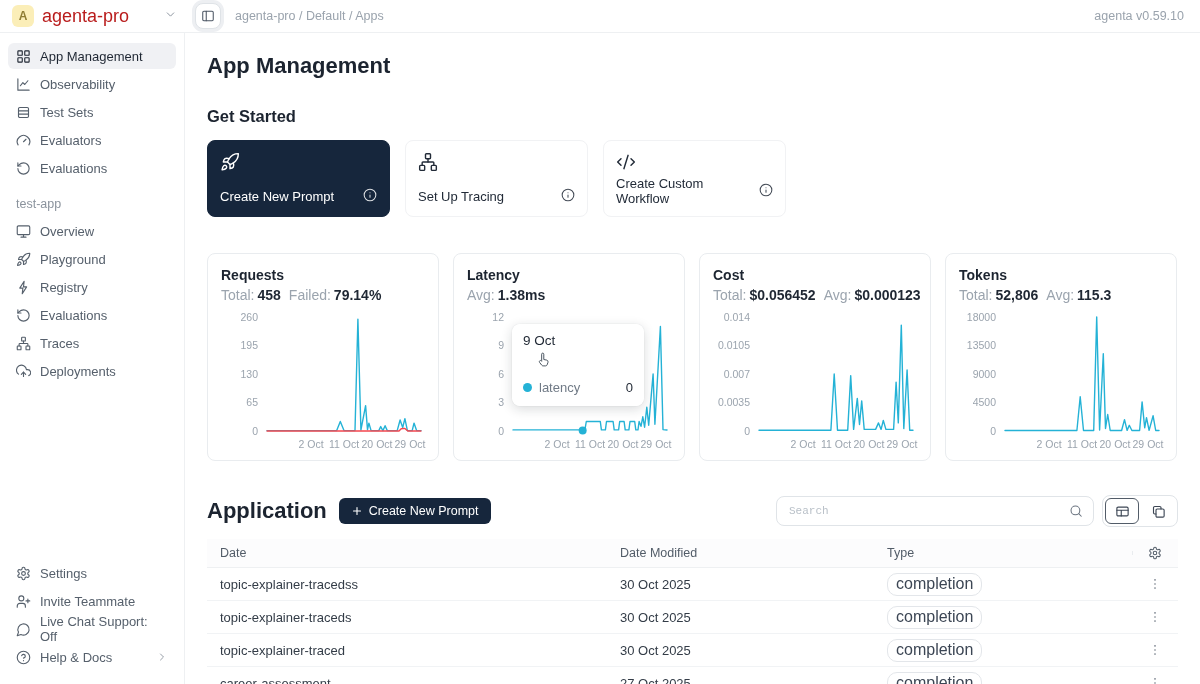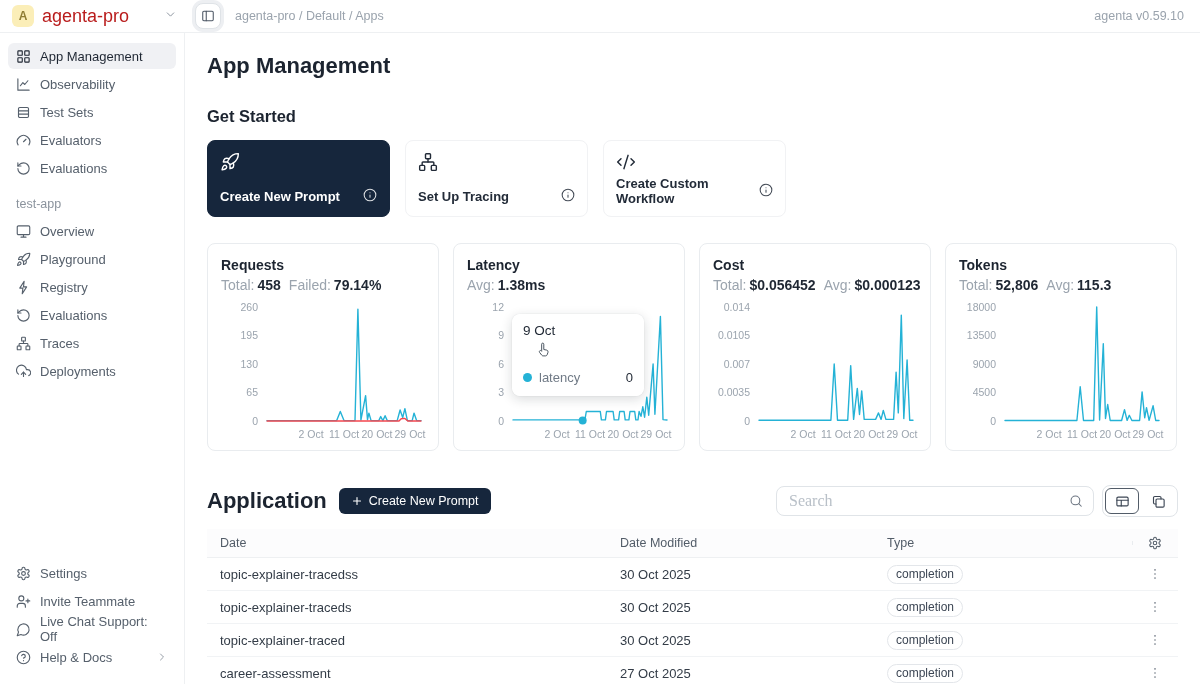--- a/index.html
+++ b/index.html
@@ -28,25 +28,25 @@
   .side-spacer { flex:1; }
 
   .content { flex:1; padding:0 22px; overflow:hidden; position:relative; background:#fff; }
   .page-title { font-size:22px; font-weight:600; margin:20px 0 0; color:#1c2430; }
   .section-title { font-size:16.5px; font-weight:600; margin:28px 0 0; color:#1c2430; }
 
   .gs-row { display:flex; gap:15px; margin-top:14px; }
   .gs-card { width:183px; height:77px; border-radius:8px; padding:11px 12px; display:flex; flex-direction:column; justify-content:space-between; background:#fff; border:1px solid #f1f2f4; color:#222b38; }
   .gs-card.dark { background:#16263c; border-color:#16263c; color:#fff; }
   .gs-icon svg { width:20px; height:20px; }
-  .gs-foot { display:flex; align-items:center; justify-content:space-between; font-size:13px; font-weight:700; }
+  .gs-foot { display:flex; align-items:center; justify-content:space-between; font-size:13px; font-weight:400; }
   .gs-foot .info { opacity:.85; }
   .gs-foot svg { width:14px; height:14px; }
 
-  .charts-row { display:flex; gap:14px; margin-top:26px;align-items:center; }
+  .charts-row { display:flex; gap:14px; margin-top:36px;align-items:center; }
   .chart-card { width:232px; height:208px; border:1px solid #e9ecef; border-radius:8px; padding:13px 13px 6px; position:relative; background:#fff; }
   .chart-title { font-size:14px; font-weight:600; color:#1c2430; }
   .chart-stats { display:flex; gap:8px; font-size:14px; color:#9ba4ae; margin-top:4px; }
   .chart-stats b { color:#1f2733; font-weight:600; margin-left:3px; }
   svg.chart { display:block; margin-top:4px; overflow:visible; }
   svg.chart text.tick { font-size:10.5px; fill:#9ba4ae; font-family:"Liberation Sans",sans-serif; }
 
   .tooltip { position:absolute; left:58px; top:70px; width:132px; height:82px; background:rgba(255,255,255,.97); border-radius:8px; box-shadow:0 3px 12px rgba(20,30,40,.16), 0 0 1px rgba(20,30,40,.2); padding:9px 11px; z-index:3; }
   .tt-date { font-size:13.5px; color:#1f2733; }
   .tt-row { display:flex; align-items:center; gap:7px; position:absolute; left:11px; right:11px; bottom:11px; font-size:13px; }
@@ -54,39 +54,39 @@
   .tt-series { color:#707a86; }
   .tt-val { margin-left:auto; color:#1f2733; }
   .cursor-icon { position:absolute; left:24px; top:27px; }
 
   .app-row { display:flex; align-items:center; margin-top:34px; gap:12px; }
   .app-title { font-size:22px; font-weight:600; color:#1c2430; }
   .create-btn { height:26px; background:#16263c; color:#fff; border:none; border-radius:6px; font-size:12.5px; display:flex; align-items:center; gap:6px; padding:0 12px; font-family:inherit; }
   .create-btn svg { width:12px; height:12px; }
   .app-right { margin-left:auto; display:flex; align-items:center; gap:8px; }
   .search-box { width:318px; height:30px; border:1px solid #e0e4e8; border-radius:8px; display:flex; align-items:center; padding:0 10px; background:#fff; }
-  .search-box input { border:none; outline:none; flex:1; font-size:16px; color:#404040; font-family:Liberation Serif, serif; background:transparent; }
+  .search-box input { border:none; outline:none; flex:1; font-size:11px; color:#404040; font-family:Liberation Mono, monospace; background:transparent; }
   .search-box input::placeholder { color:#b9c0c8; }
   .search-box .sicon { color:#6b7480; display:flex; }
   .search-box svg { width:14px; height:14px; }
   .view-toggle { display:flex; border:1px solid #e0e4e8; border-radius:8px; padding:2px; gap:2px; background:#fff; }
   .vt-btn { width:34px; height:26px; display:flex; align-items:center; justify-content:center; border-radius:6px; border:1px solid transparent; color:#3c4654; background:#fff; }
   .vt-btn.active { border-color:#525c68; }
   .vt-btn svg { width:15px; height:15px; }
 
   .tbl { margin-top:12px; }
   .tbl-head { display:flex; align-items:center; height:29px; border-bottom:1px solid #eef0f2; background:#fcfcfd; font-size:12.5px; color:#525c68; }
   .tbl-row { display:flex; align-items:center; height:33px; border-bottom:1px solid #f1f3f5; font-size:13px; color:#333c47; }
   .col-name { width:400px; padding-left:13px; }
   .col-date { width:267px; padding-left:13px; position:relative; }
   .col-type { flex:1; padding-left:13px; position:relative; }
   .col-actions { width:46px; display:flex; justify-content:center; position:relative; color:#6b7480; }
   .tbl-head .col-date::before, .tbl-head .col-type::before, .tbl-head .col-actions::before {
     content:""; position:absolute; left:0; top:7px; bottom:7px; width:1px; background:#e9ecef; }
-  .badge { display:inline-block; border:1px solid #e3e6ea; border-radius:10px; padding:1px 8px 2px; font-size:12px; color:#3c4654; background:#fff; }
+  .badge { display:inline-block; border:1px solid #e3e6ea; border-radius:10px; padding:1px 8px 2px; font-size:16px; color:#3c4654; background:#fff; }
   .dots-btn { background:none; border:none; color:#6b7480; display:flex; padding:2px; }
   .dots-btn svg, .gear-btn svg { width:14px; height:14px; }
   .gear-btn { background:none; border:none; color:#525c68; display:flex; padding:2px; }
 </style>
 </head>
 <body>
 
 <div class="topbar">
   <div class="topbar-left">
     <div class="avatar">A</div>

